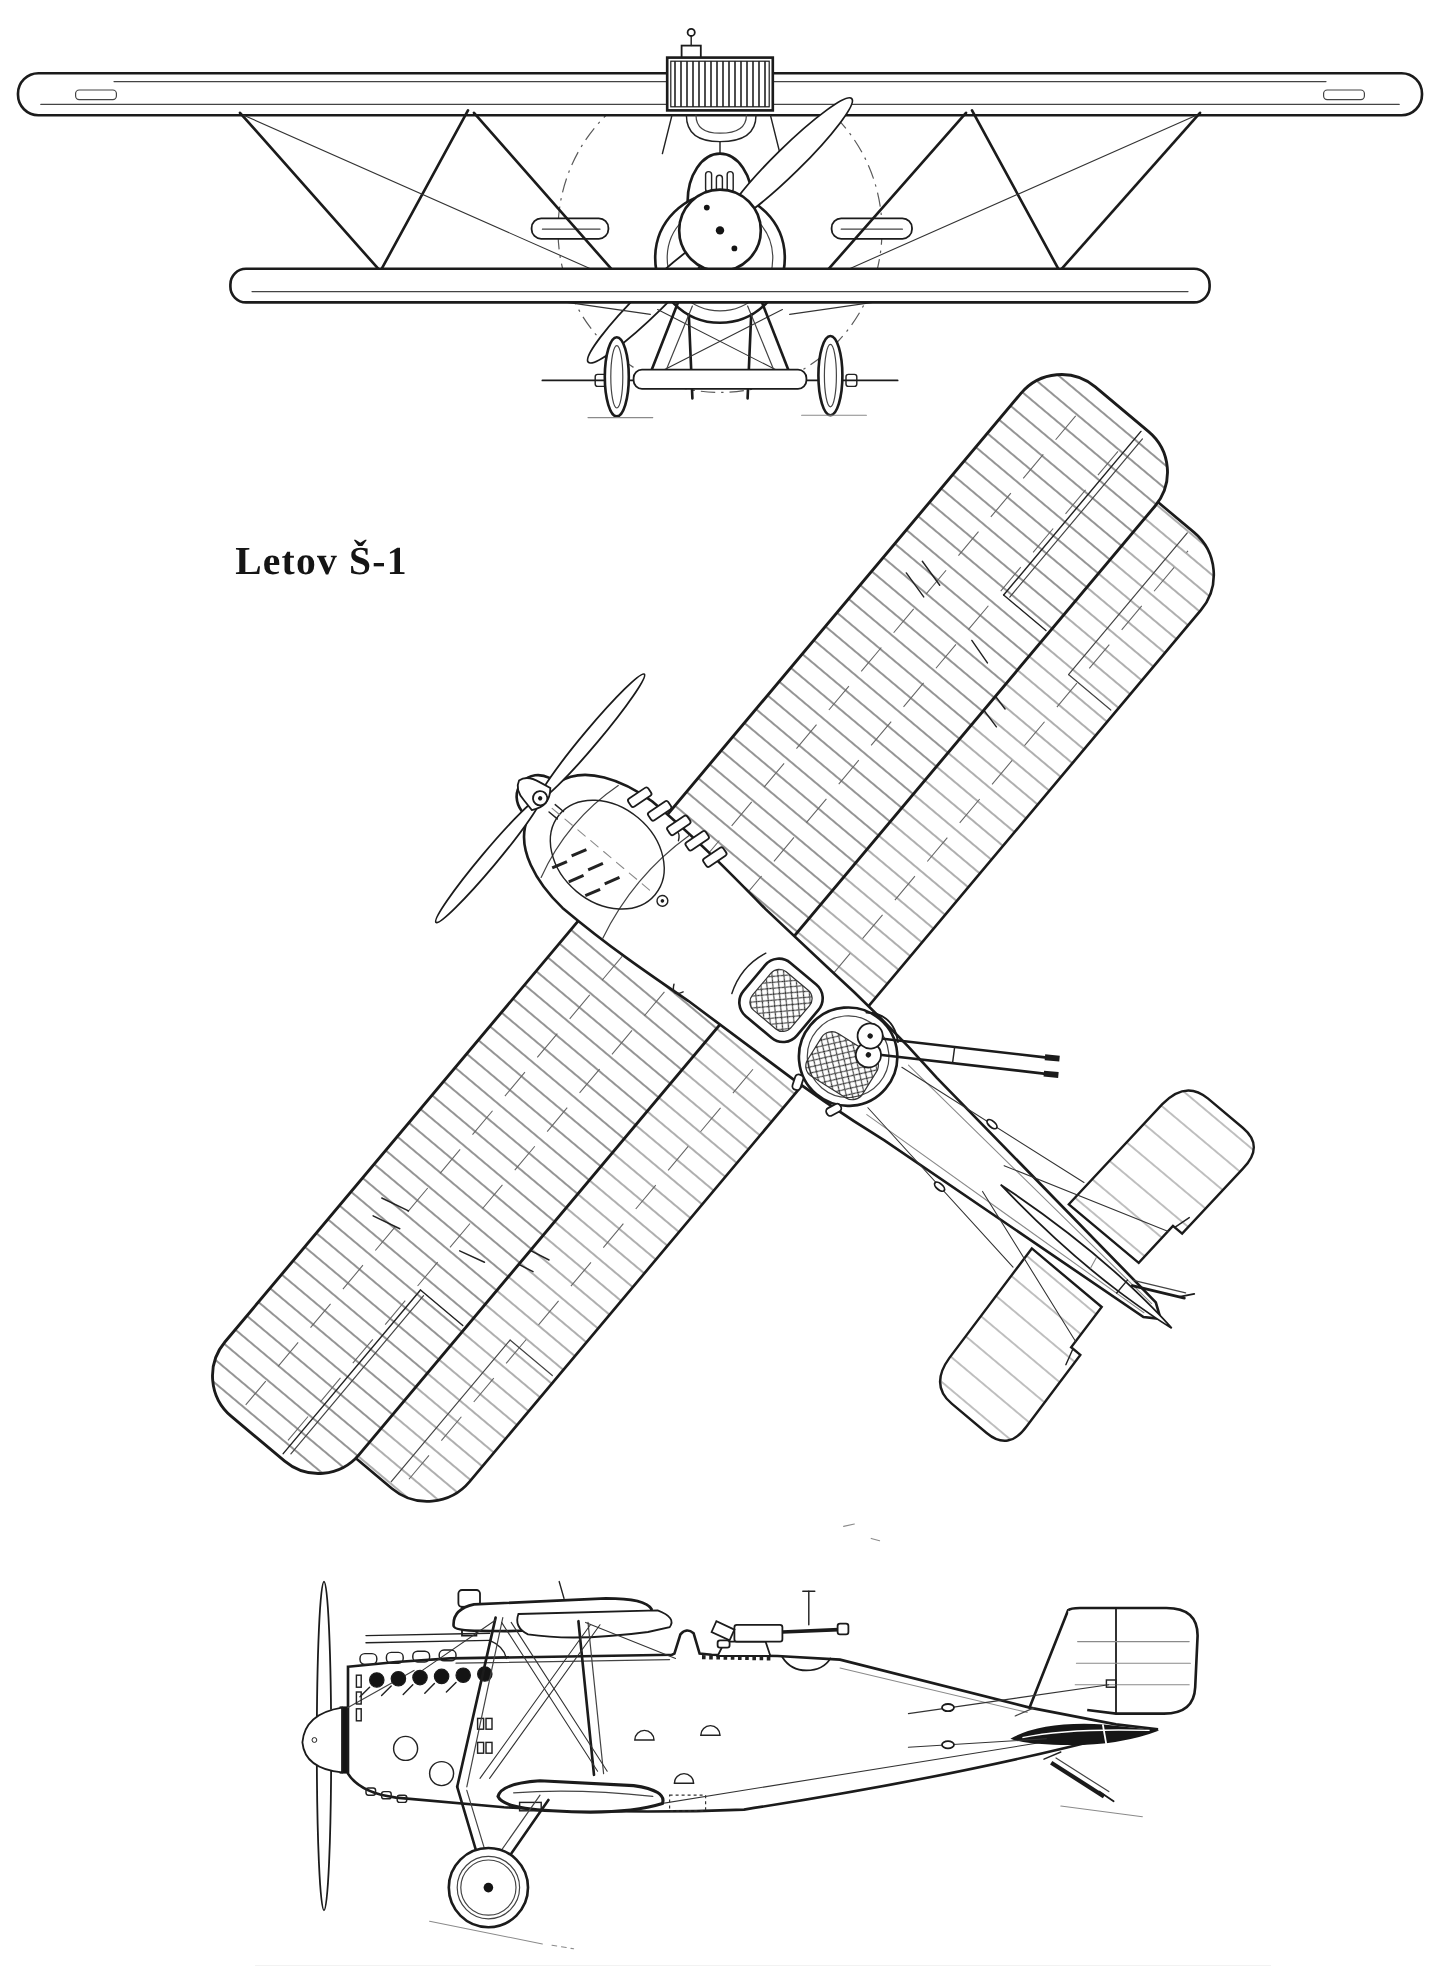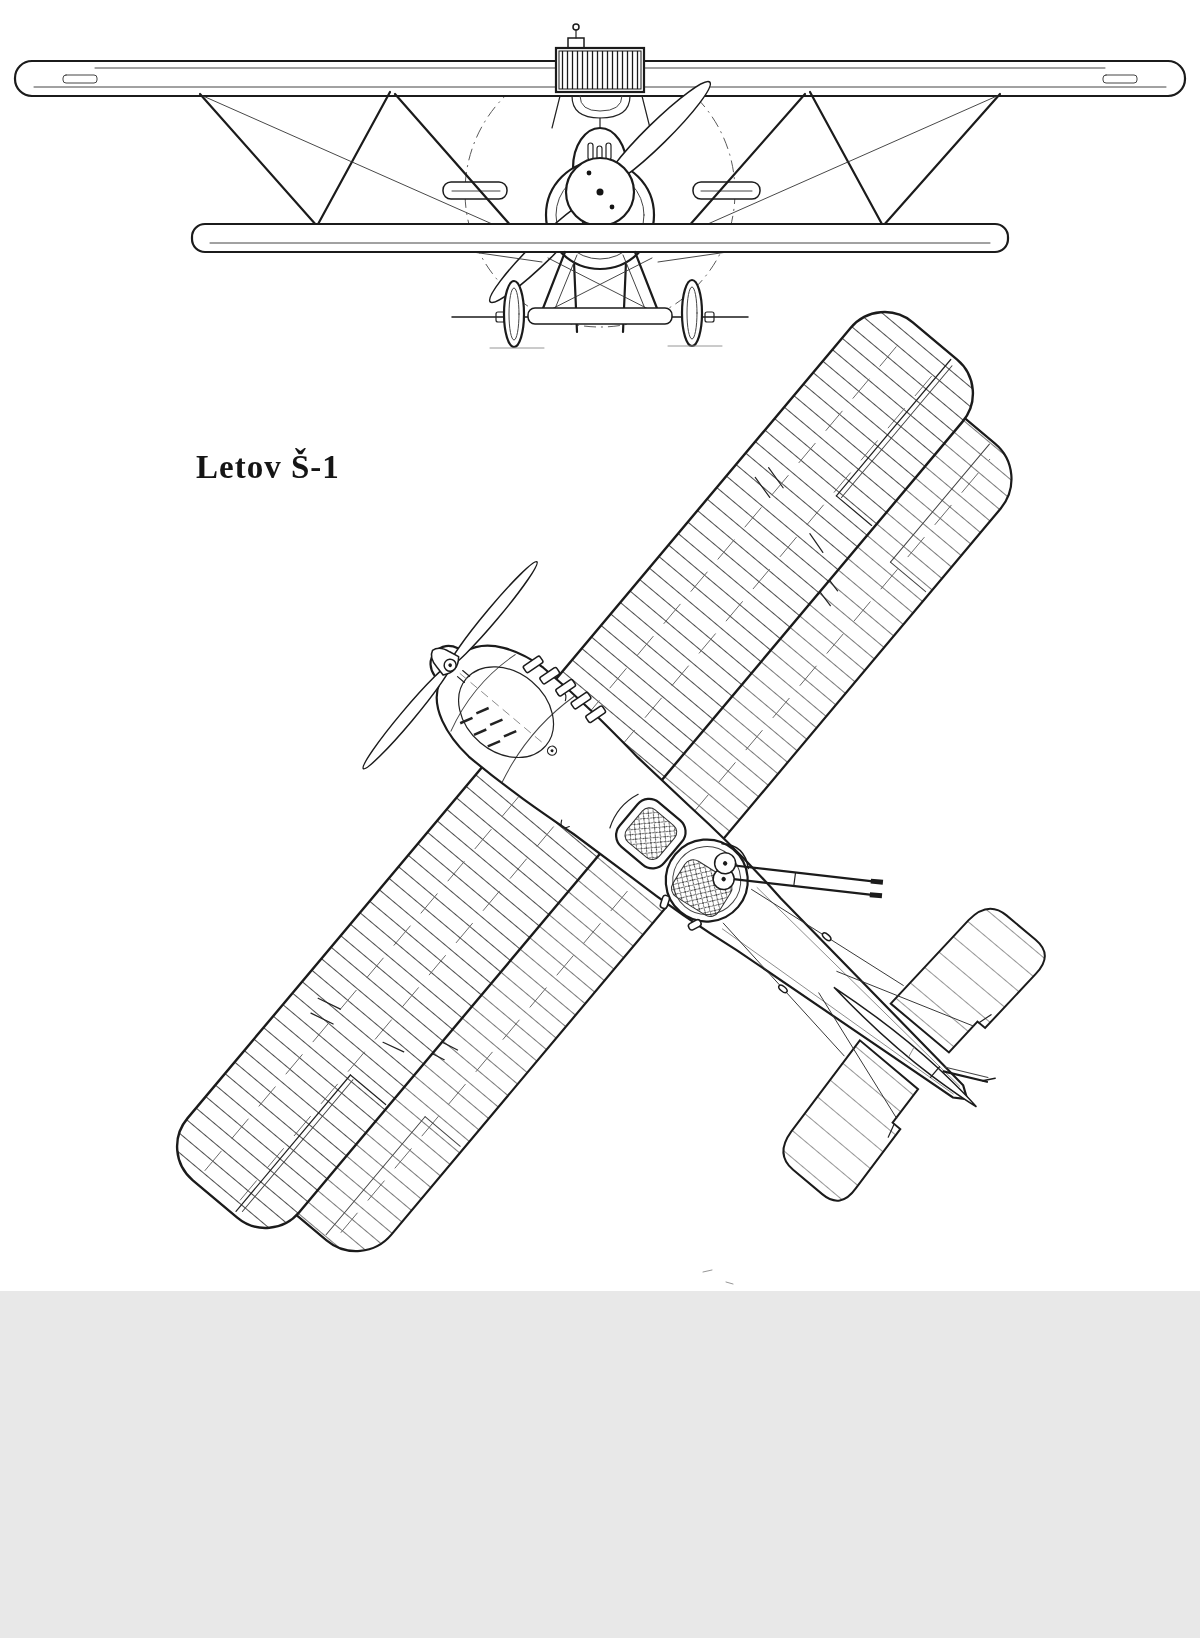--- a/index.html
+++ b/index.html
@@ -1,16 +1,16 @@
 <!DOCTYPE html>
 <html><head>
 <meta charset="utf-8">
 <style>
   html,body{margin:0;padding:0;background:#e8e8e8;}
-  .page{position:relative;width:1200px;height:1291px;background:#ffffff;margin:0 auto;
+  .page{position:relative;width:1200px;height:1638px;background:#ffffff;margin:0 auto;
         font-family:"Liberation Serif", serif;overflow:hidden;}
   svg{position:absolute;left:0;top:0;}
   .title-text{font-family:"Liberation Serif", serif;font-weight:bold;font-size:33px;
               letter-spacing:1px;fill:#151515;}
   .o{fill:#ffffff;stroke:#1b1b1b;stroke-width:2.2;}
   .o15{fill:#ffffff;stroke:#1b1b1b;stroke-width:1.5;}
   .ln{fill:none;stroke:#1b1b1b;stroke-width:2.2;stroke-linecap:round;}
   .ln15{fill:none;stroke:#1b1b1b;stroke-width:1.5;stroke-linecap:round;}
   .ln12{fill:none;stroke:#222222;stroke-width:1.2;stroke-linecap:round;}
   .thin{fill:none;stroke:#444444;stroke-width:1;stroke-linecap:round;}

